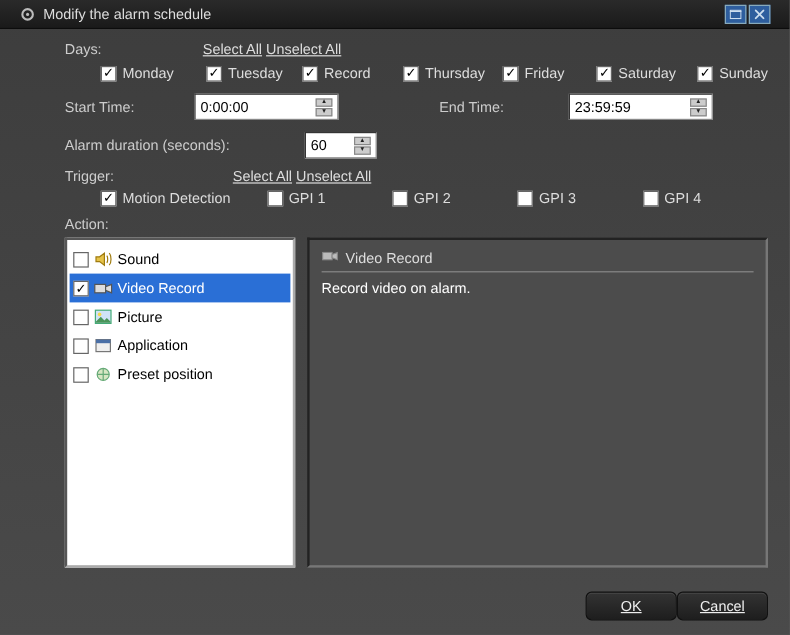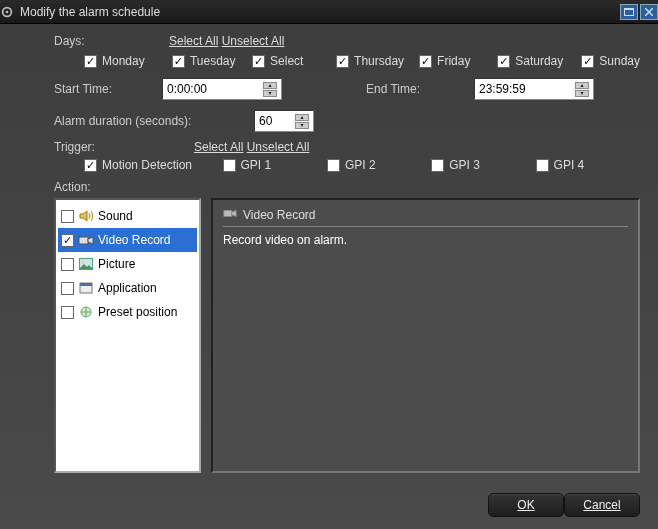--- a/index.html
+++ b/index.html
@@ -17,21 +17,21 @@
     height: 529px;
     background: linear-gradient(to bottom, #3d3d3d 0%, #4a4a4a 100%);
     display: flex;
     flex-direction: column;
   }
   .titlebar {
     height: 24px;
     background: linear-gradient(to bottom, #2a2a2a, #1a1a1a);
     display: flex;
     align-items: center;
-    padding: 0 0;
+    padding: 0 16px;
     color: #ddd;
     font-size: 12px;
     border-bottom: 1px solid #000;
   }
   .titlebar .gear {
     width: 14px; height: 14px;
     margin-right: 6px;
     display: inline-flex; align-items: center; justify-content: center;
   }
   .titlebar .gear svg { width: 14px; height: 14px; }
@@ -142,21 +142,21 @@
     margin-bottom: 8px;
   }
   .trigger-row .chk { width: 113px; }
   .action-label { margin-bottom: 4px; }
   .action-area {
     display: flex;
     gap: 10px;
     flex: 1;
   }
   .action-list {
-    width: 147px;
+    width: 192px;
     background: #fff;
     border: 2px inset #aaa;
     color: #000;
     padding: 4px 2px;
     overflow: hidden;
   }
   .action-item {
     display: flex;
     align-items: center;
     gap: 4px;
@@ -257,21 +257,21 @@
       <span class="chk" style="width:90px">
           <span class="chk-box">✓</span>
           <span class="chk-label">Monday</span>
         </span>
       <span class="chk" style="width:82px">
           <span class="chk-box">✓</span>
           <span class="chk-label">Tuesday</span>
         </span>
       <span class="chk" style="width:86px">
           <span class="chk-box">✓</span>
-          <span class="chk-label">Select</span>
+          <span class="chk-label">Record</span>
         </span>
       <span class="chk" style="width:85px">
           <span class="chk-box">✓</span>
           <span class="chk-label">Thursday</span>
         </span>
       <span class="chk" style="width:80px">
           <span class="chk-box">✓</span>
           <span class="chk-label">Friday</span>
         </span>
       <span class="chk" style="width:86px">

